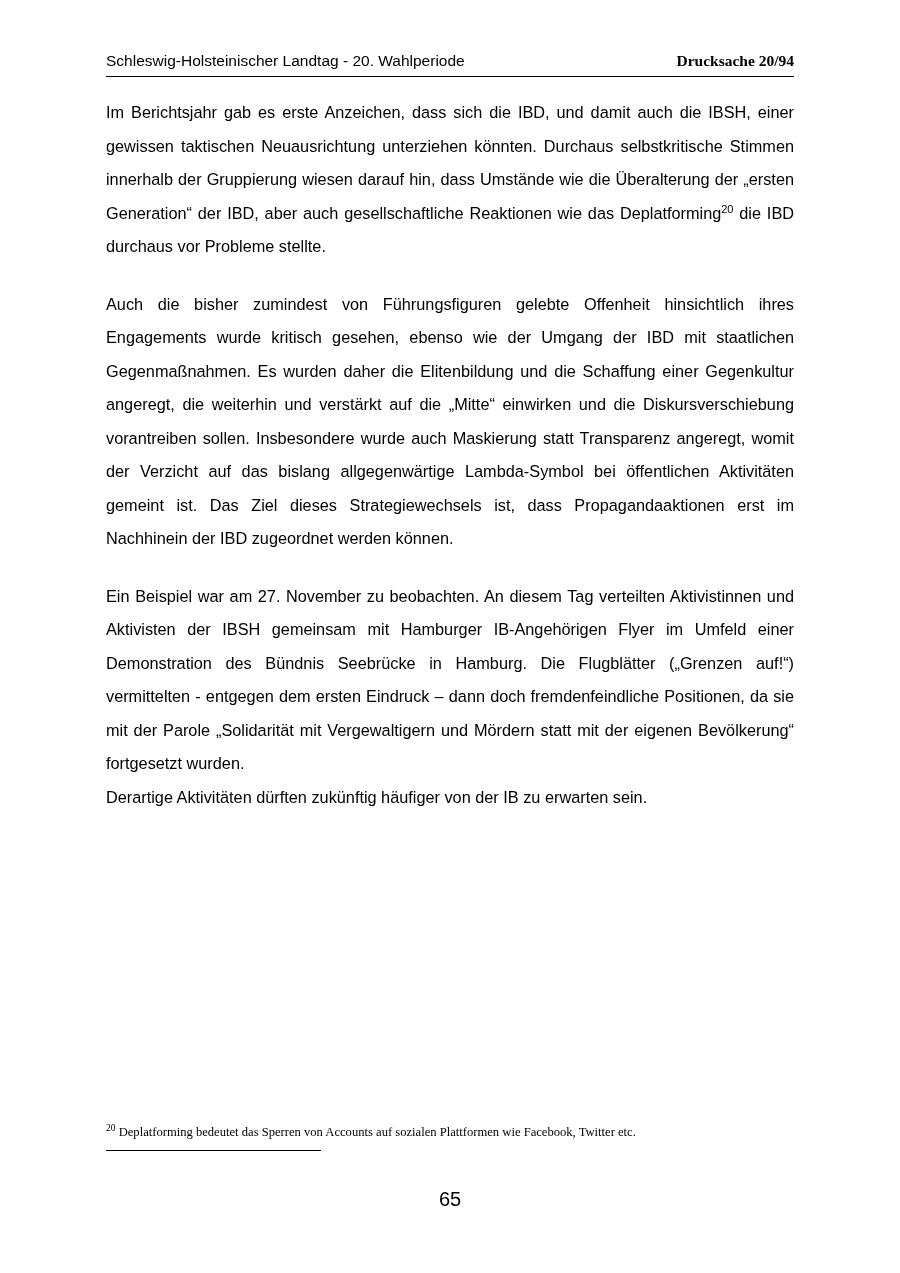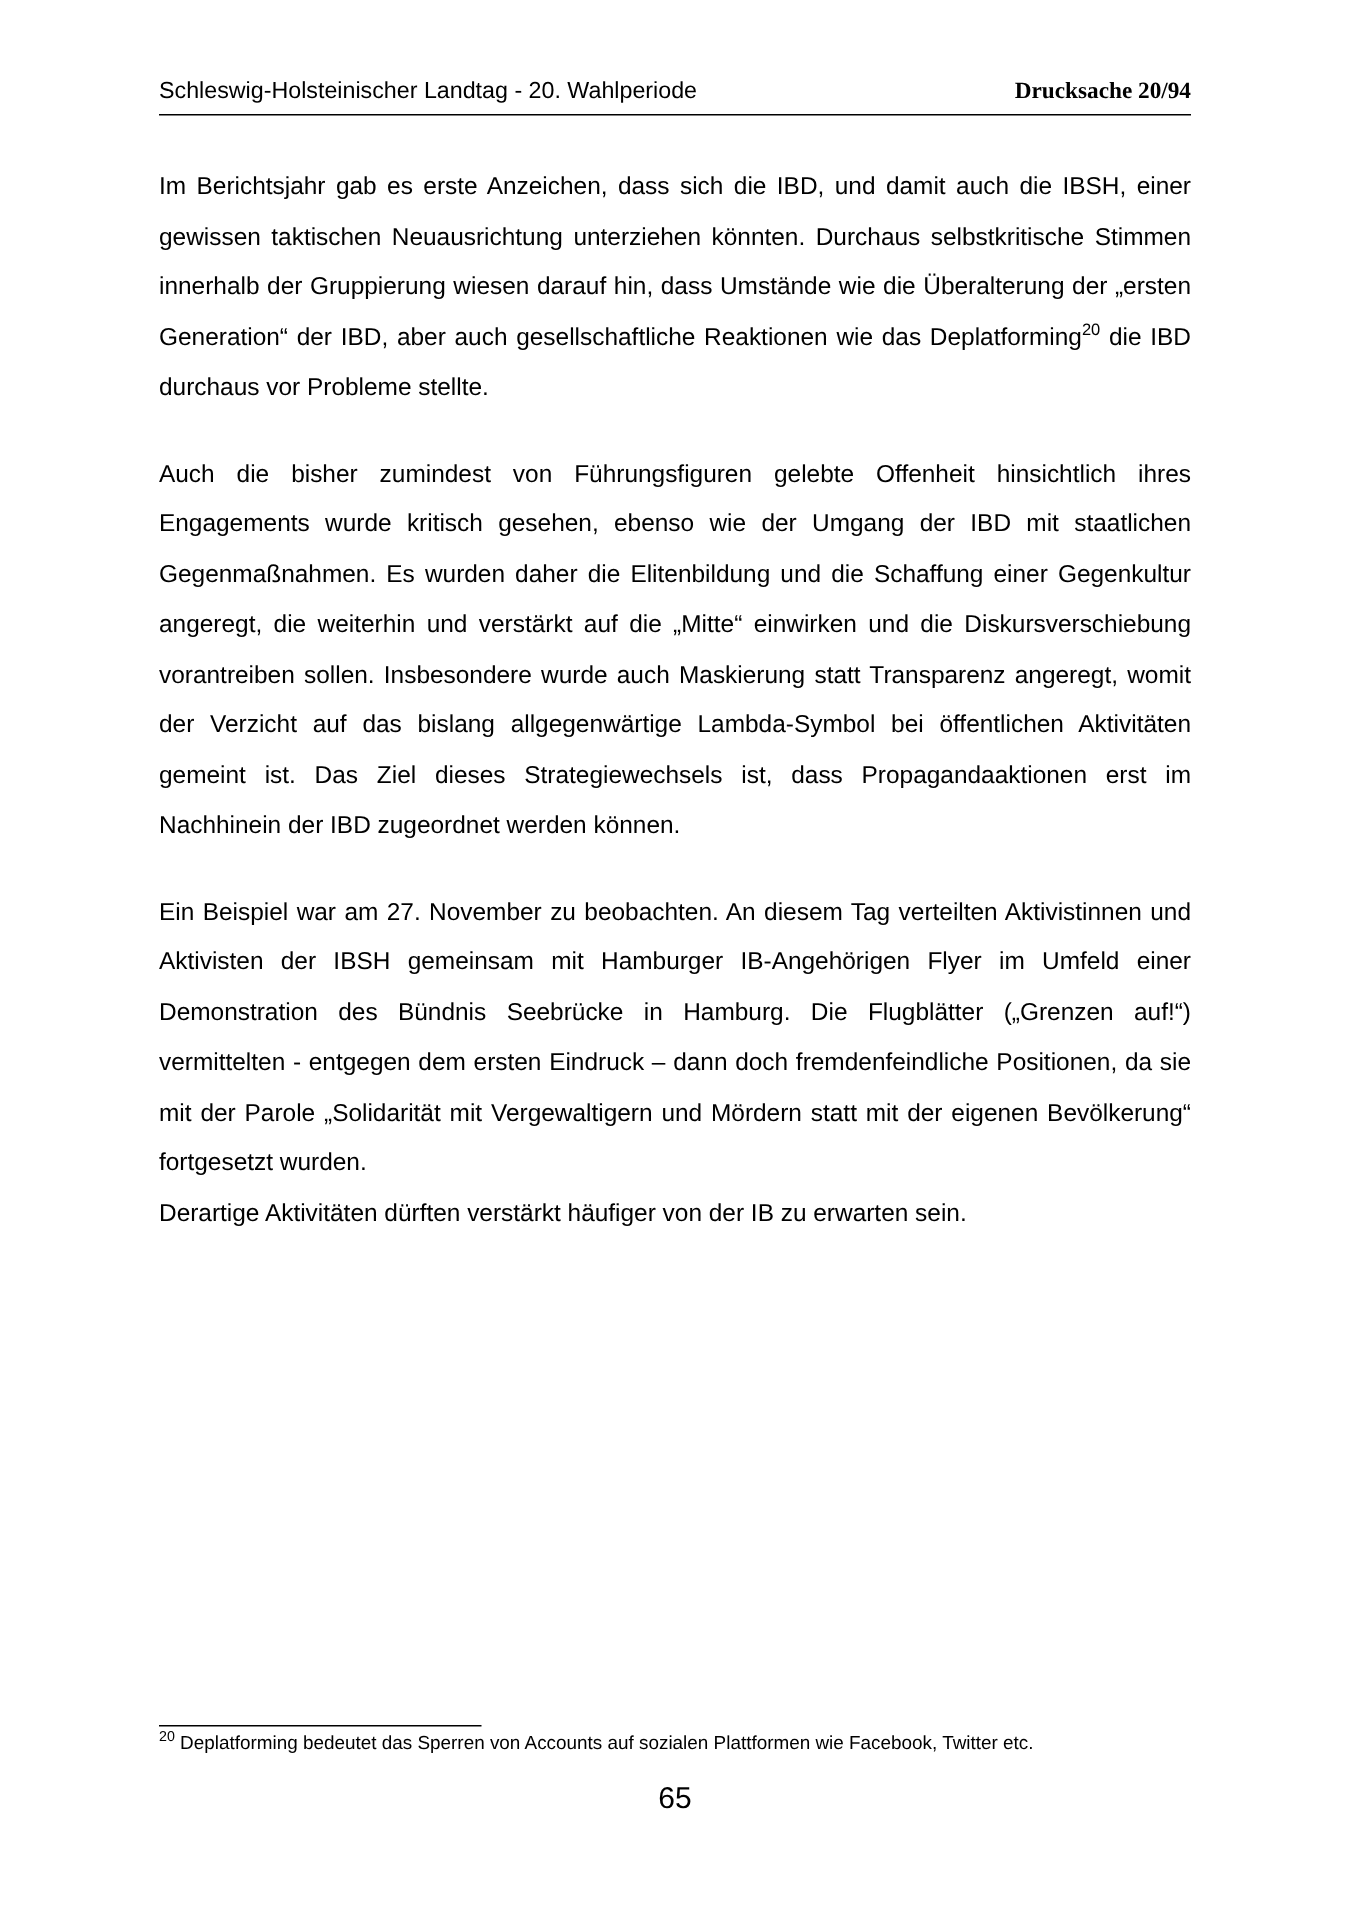--- a/index.html
+++ b/index.html
@@ -46,21 +46,21 @@
     left: 106px;
     top: 76px;
     width: 688px;
     height: 1px;
     background: #000000;
   }
   
   .content {
     position: absolute;
     left: 106px;
-    top: 108px;
+    top: 96px;
     width: 688px;
   }
   p.para {
     margin: 0 0 24px 0;
     font-size: 16.3px;
     line-height: 33.5px;
     text-align: justify;
     text-justify: inter-word;
     hyphens: manual;
   }
@@ -81,24 +81,25 @@
     position: absolute;
     left: 106px;
     top: 1150px;
     width: 215px;
     height: 1px;
     background: #000000;
   }
   .footnote {
     position: absolute;
     left: 106px;
-    top: 1154px;
+    top: 1124px;
     width: 688px;
     font-size: 12.6px;
     line-height: 17px;
+    font-family: Liberation Serif, serif;
   }
   .footnote sup {
     font-size: 9.5px;
   }
   .page-number {
     position: absolute;
     left: 0;
     top: 1188px;
     width: 900px;
     text-align: center;
@@ -117,21 +118,21 @@
   <div class="header-rule"></div>
 
   <div class="content">
 
     <p class="para"><span>Im Berichtsjahr gab es erste Anzeichen, dass sich die IBD, und damit auch die IBSH, einer gewissen taktischen Neuausrichtung unterziehen könnten. Durchaus selbstkritische Stimmen innerhalb der Gruppierung wiesen darauf hin, dass Umstände wie die Überalterung der „ersten Generation“ der IBD, aber auch gesellschaftliche Reaktionen wie das Deplatforming</span><sup>20</sup><span> die IBD durchaus vor Probleme stellte.</span></p>
 
     <p class="para">Auch die bisher zumindest von Führungsfiguren gelebte Offenheit hinsichtlich ihres Engagements wurde kritisch gesehen, ebenso wie der Umgang der IBD mit staatlichen Gegenmaßnahmen. Es wurden daher die Elitenbildung und die Schaffung einer Gegenkultur angeregt, die weiterhin und verstärkt auf die „Mitte“ einwirken und die Diskursverschiebung vorantreiben sollen. Insbesondere wurde auch Maskierung statt Transparenz angeregt, womit der Verzicht auf das bislang allgegenwärtige Lambda-Symbol bei öffentlichen Aktivitäten gemeint ist. Das Ziel dieses Strategiewechsels ist, dass Propagandaaktionen erst im Nachhinein der IBD zugeordnet werden können.</p>
 
     <p class="para tight">Ein Beispiel war am 27. November zu beobachten. An diesem Tag verteilten Aktivistinnen und Aktivisten der IBSH gemeinsam mit Hamburger IB-Angehörigen Flyer im Umfeld einer Demonstration des Bündnis Seebrücke in Hamburg. Die Flugblätter („Grenzen auf!“) vermittelten - entgegen dem ersten Eindruck – dann doch fremdenfeindliche Positionen, da sie mit der Parole „Solidarität mit Vergewaltigern und Mördern statt mit der eigenen Bevölkerung“ fortgesetzt wurden.</p>
 
-    <p class="para last">Derartige Aktivitäten dürften verstärkt häufiger von der IB zu erwarten sein.</p>
+    <p class="para last">Derartige Aktivitäten dürften zukünftig häufiger von der IB zu erwarten sein.</p>
 
   </div>
 
   <div class="footnote-rule"></div>
   <div class="footnote"><sup>20</sup><span> Deplatforming bedeutet das Sperren von Accounts auf sozialen Plattformen wie Facebook, Twitter etc.</span></div>
 
   <div class="page-number">65</div>
 
 </div>
 

